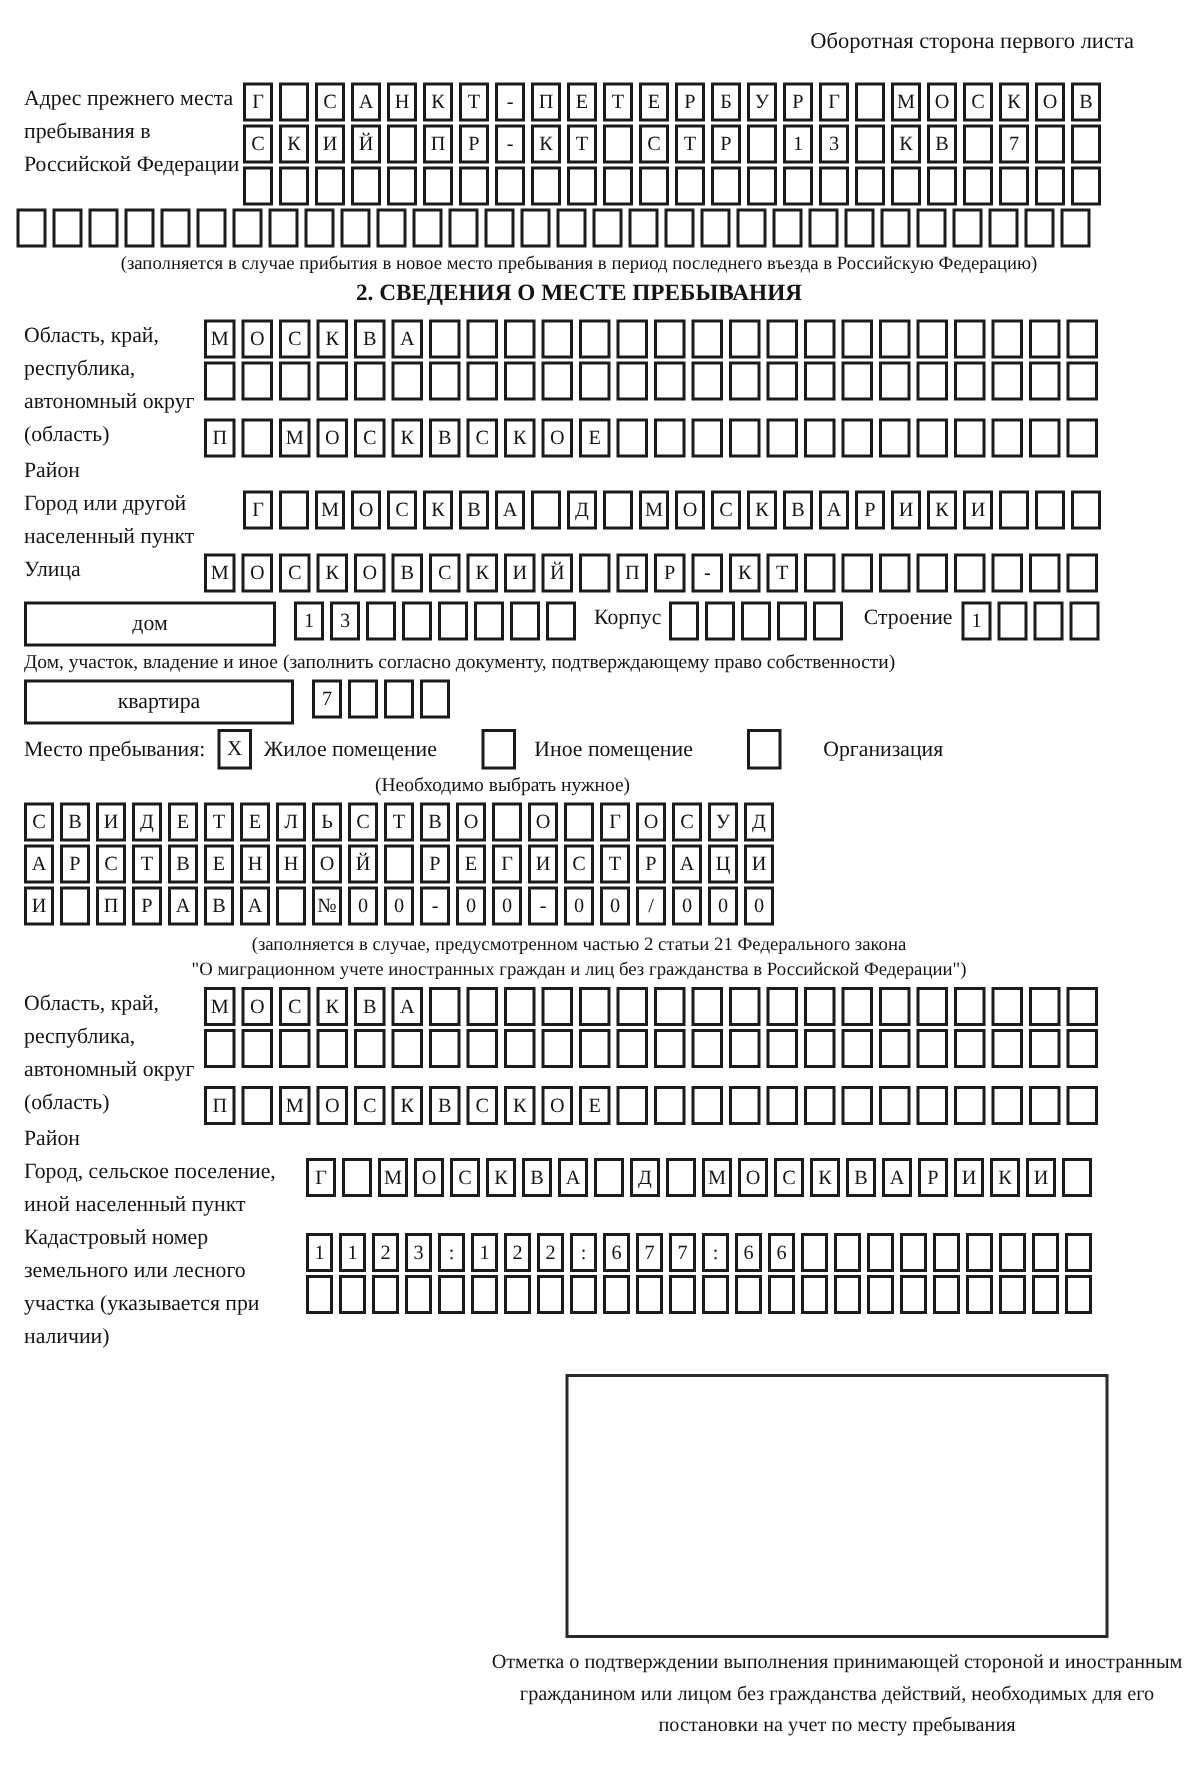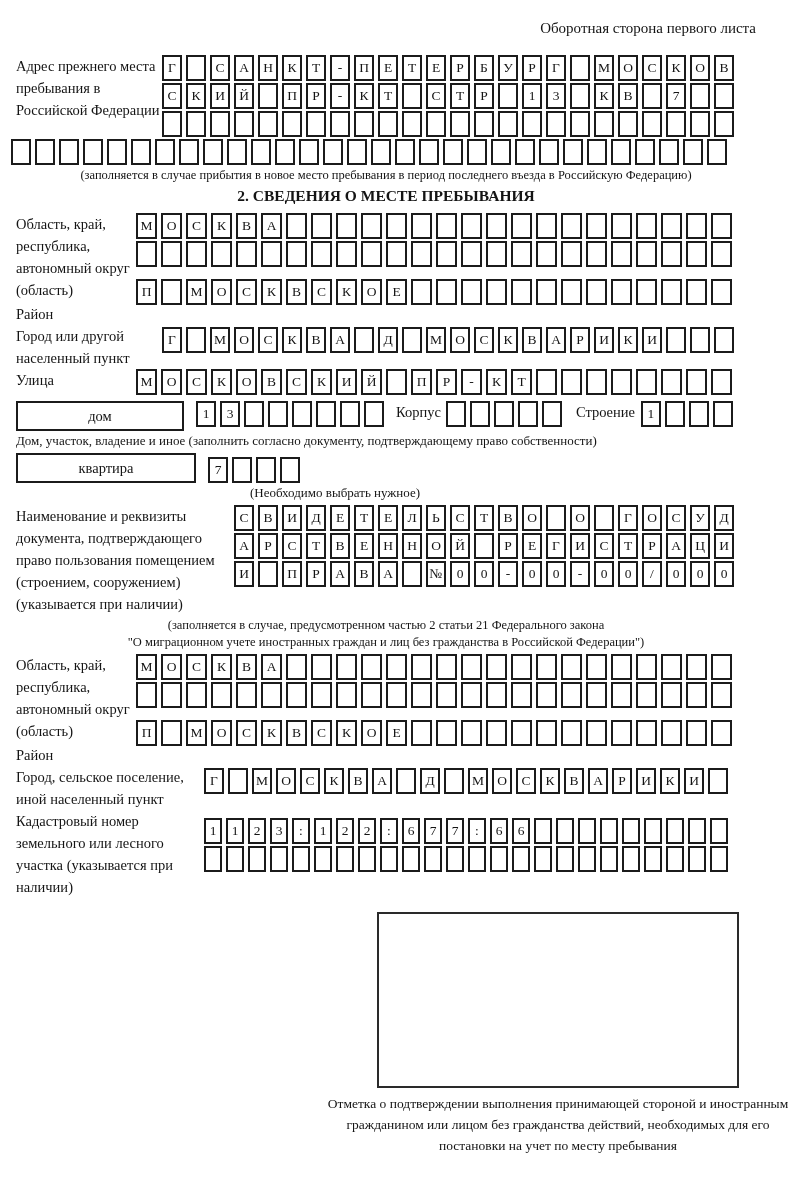--- a/index.html
+++ b/index.html
@@ -332,34 +332,42 @@
     <div class="lbl" style="margin:0 6px 0 14px">Строение</div>
     <div class="cells">
         <div class="cell">1</div>
         <div class="cell"></div>
         <div class="cell"></div>
         <div class="cell"></div>
       </div>
   </div>
   <div class="smallnote">Дом, участок, владение и иное (заполнить согласно документу, подтверждающему право собственности)</div>
 
-  <div class="flexrow" style="align-items:flex-end;margin-top:2px">
+  <div class="flexrow" style="align-items:flex-start;margin-top:2px">
     <div class="typebox" style="width:180px">квартира</div>
     <div class="cells" style="margin:0 0 0 12px">
         <div class="cell">7</div>
         <div class="cell"></div>
         <div class="cell"></div>
         <div class="cell"></div>
       </div>
   </div>
 
+  <div class="flexrow" style="align-items:center;margin-top:3px">
+    <div class="lbl">Место пребывания:</div>
+    <div class="cb" style="margin-left:8px">X</div>
+    <div class="lbl" style="margin-left:8px">Жилое помещение</div>
+    <div class="cb" style="margin-left:30px"></div>
+    <div class="lbl" style="margin-left:12px">Иное помещение</div>
+    <div class="cb" style="margin-left:36px"></div>
+    <div class="lbl" style="margin-left:28px">Организация</div>
+  </div>
   <div class="smallnote" style="margin-left:234px">(Необходимо выбрать нужное)</div>
 
   <div class="flexrow" style="margin-top:3px">
-    <div class="lbl" style="width:218px">Наименование и реквизиты документа, подтверждающего право пользования помещением (строением, сооружением) (указывается при наличии)</div>
     <div>
       <div class="cells">
           <div class="cell">С</div>
           <div class="cell">В</div>
           <div class="cell">И</div>
           <div class="cell">Д</div>
           <div class="cell">Е</div>
           <div class="cell">Т</div>
           <div class="cell">Е</div>
           <div class="cell">Л</div>

